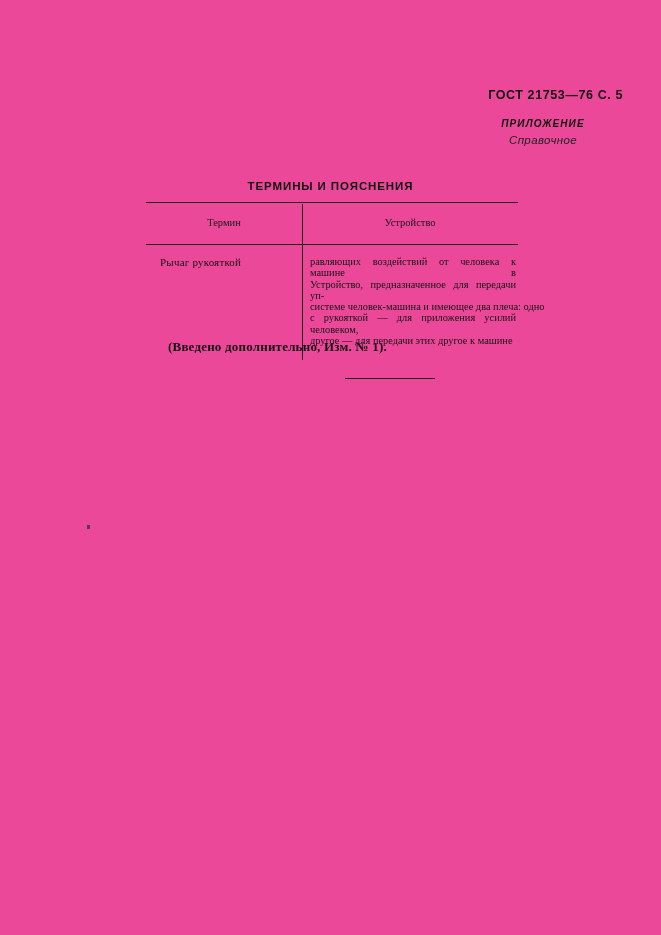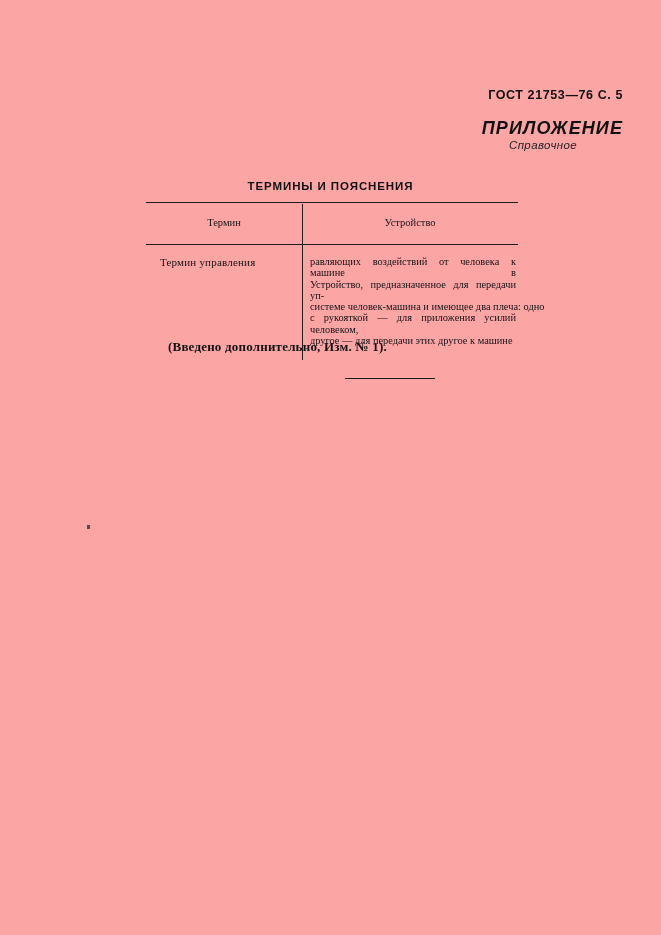--- a/index.html
+++ b/index.html
@@ -8,21 +8,21 @@
     background: #ffffff;
   }
   body {
     font-family: "Liberation Serif", serif;
     color: #1a1a1a;
   }
   #page {
     position: relative;
     width: 661px;
     height: 935px;
-    background: #fca5a5;
+    background: #ec4899;
     overflow: hidden;
   }
 
   
   .running-head {
     position: absolute;
     top: 88px;
     right: 38px;
     font-family: "Liberation Sans", sans-serif;
     font-weight: bold;
@@ -37,31 +37,31 @@
     position: absolute;
     top: 118px;
     right: 38px;
     text-align: center;
     width: 160px;
   }
   .appendix-title {
     font-family: "Liberation Sans", sans-serif;
     font-style: italic;
     font-weight: bold;
-    font-size: 18px;
+    font-size: 10px;
     letter-spacing: 1.1px;
     color: #111;
-    text-align: right;
   }
   .appendix-kind {
     font-family: "Liberation Sans", sans-serif;
     font-style: italic;
     font-size: 11.5px;
     letter-spacing: 0.4px;
     color: #222;
+    margin-top: 5px;
   }
 
   
   .section-title {
     position: absolute;
     top: 180px;
     left: 0;
     width: 661px;
     text-align: center;
     font-family: "Liberation Sans", sans-serif;
@@ -194,21 +194,21 @@
     <div class="thead">
       <div class="th th-term">Термин</div>
       <div class="th th-expl">Устройство</div>
     </div>
 
     <div class="rule thin"></div>
 
     <div class="tbody">
       <div class="col-divider"></div>
 
-      <div class="cell-term">Термин управления</div>
+      <div class="cell-term">Рычаг рукояткой</div>
 
       <div class="cell-expl">
         <span class="ln just">равляющих воздействий от человека к машине в</span>
         <span class="ln just">Устройство, предназначенное для передачи уп-</span>
         <span class="ln">системе человек-машина и имеющее два плеча: одно</span>
         <span class="ln just">с рукояткой — для приложения усилий человеком,</span>
         <span class="ln">другое — для передачи этих другое к машине</span>
       </div>
     </div>
   </div>

